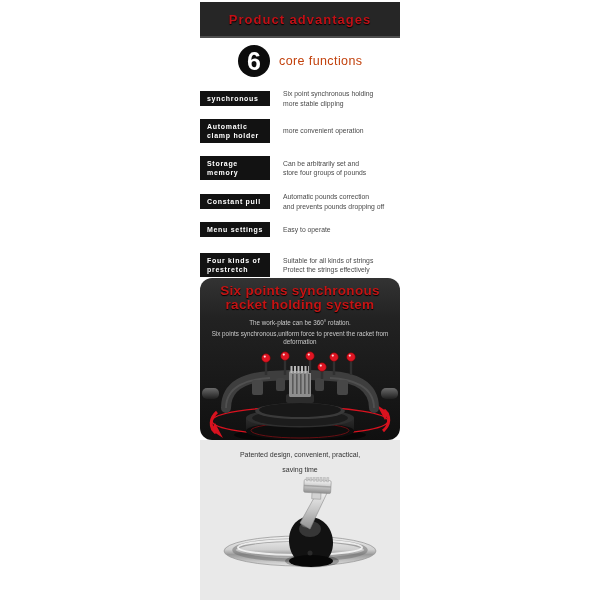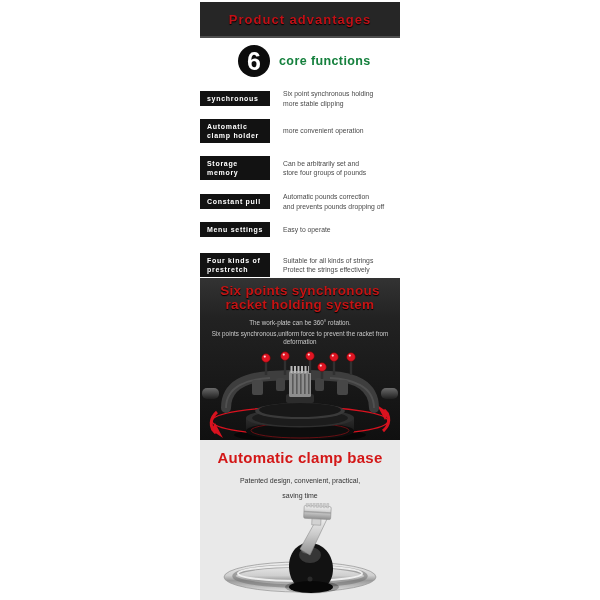--- a/index.html
+++ b/index.html
@@ -11,35 +11,35 @@
   .banner{margin-top:2px;height:34px;background:#262626;border-bottom:2px solid #4e4e4e;
           display:flex;align-items:center;justify-content:center;}
   .banner span{color:#c11016;font-weight:bold;font-size:13px;letter-spacing:1px;
                text-shadow:0 1px 1px #000;}
 
   
   .core-row{height:46px;display:flex;align-items:center;padding-left:38px;box-sizing:border-box;}
   .core-circle{width:32px;height:32px;border-radius:50%;background:#0c0c0c;color:#fff;
                display:flex;align-items:center;justify-content:center;
                font-size:25px;font-weight:bold;line-height:1;}
-  .core-label{margin-left:9px;font-size:12.5px;font-weight:bold;color:#15803d;letter-spacing:.4px;}
+  .core-label{margin-left:9px;font-size:12.5px;font-weight:normal;color:#c2410c;letter-spacing:.4px;}
 
   
   .features{height:194px;padding-top:5px;box-sizing:border-box;}
   .feature-row{display:flex;align-items:center;}
   .f-badge{width:70px;box-sizing:border-box;background:#121212;color:#fff;
            font-size:7px;font-weight:bold;letter-spacing:.7px;line-height:9px;
            padding:3px 4px 3px 7px;}
   .f-desc{margin-left:13px;color:#4a4a4a;font-size:6.8px;line-height:9.5px;white-space:nowrap;}
   .mb1{margin-bottom:11px}.mb2{margin-bottom:13px}.mb3{margin-bottom:12px}
   .mb4{margin-bottom:11px}.mb5{margin-bottom:16px}
 
   
   .dark-section{height:162px;background:linear-gradient(#333 0%,#222 25%,#101010 100%);
-                text-align:center;overflow:hidden;}
+                text-align:center;overflow:hidden;border-radius:12px;}
   .dark-title{margin:6px 0 0;color:#c41414;font-size:13.5px;font-weight:bold;line-height:14px;
               letter-spacing:.3px;text-shadow:0 1px 1px #000;}
   .dark-sub{margin:0;color:#c9c9c9;font-size:6.3px;line-height:8px;}
   .dark-sub.first{margin-top:7px;}
   .dark-sub.second{margin-top:3px;}
   .machine{display:block;margin:2px auto 0;}
 
   
   .gray-section{height:164px;background:#e9e9e9;text-align:center;overflow:hidden;}
   .gray-title{margin:9px 0 0;color:#d31717;font-size:15px;font-weight:bold;letter-spacing:.3px;}
@@ -196,21 +196,20 @@
           </g>
           <g>
             <circle cx="151" cy="9" r="4.3" fill="#e01523" stroke="#6f0808" stroke-width="0.6"></circle>
             <circle cx="149.8" cy="7.6" r="1.1" fill="#fff" opacity="0.85"></circle>
           </g>
         </g>
       </svg>
     </div>
 
     <div class="gray-section">
-      <p class="gray-title">Automatic clamp base</p>
       <p class="gray-sub first">Patented design, convenient, practical,</p>
       <p class="gray-sub second">saving time</p>
 
       <svg class="clamp" width="200" height="100" viewBox="0 0 200 100">
         <defs>
           <linearGradient id="metalV" x1="0" x2="0" y1="0" y2="1">
             <stop offset="0" stop-color="#f5f5f5"></stop>
               <stop offset="0.5" stop-color="#c9c9c9"></stop>
               <stop offset="1" stop-color="#8f8f8f"></stop>
           </linearGradient>

